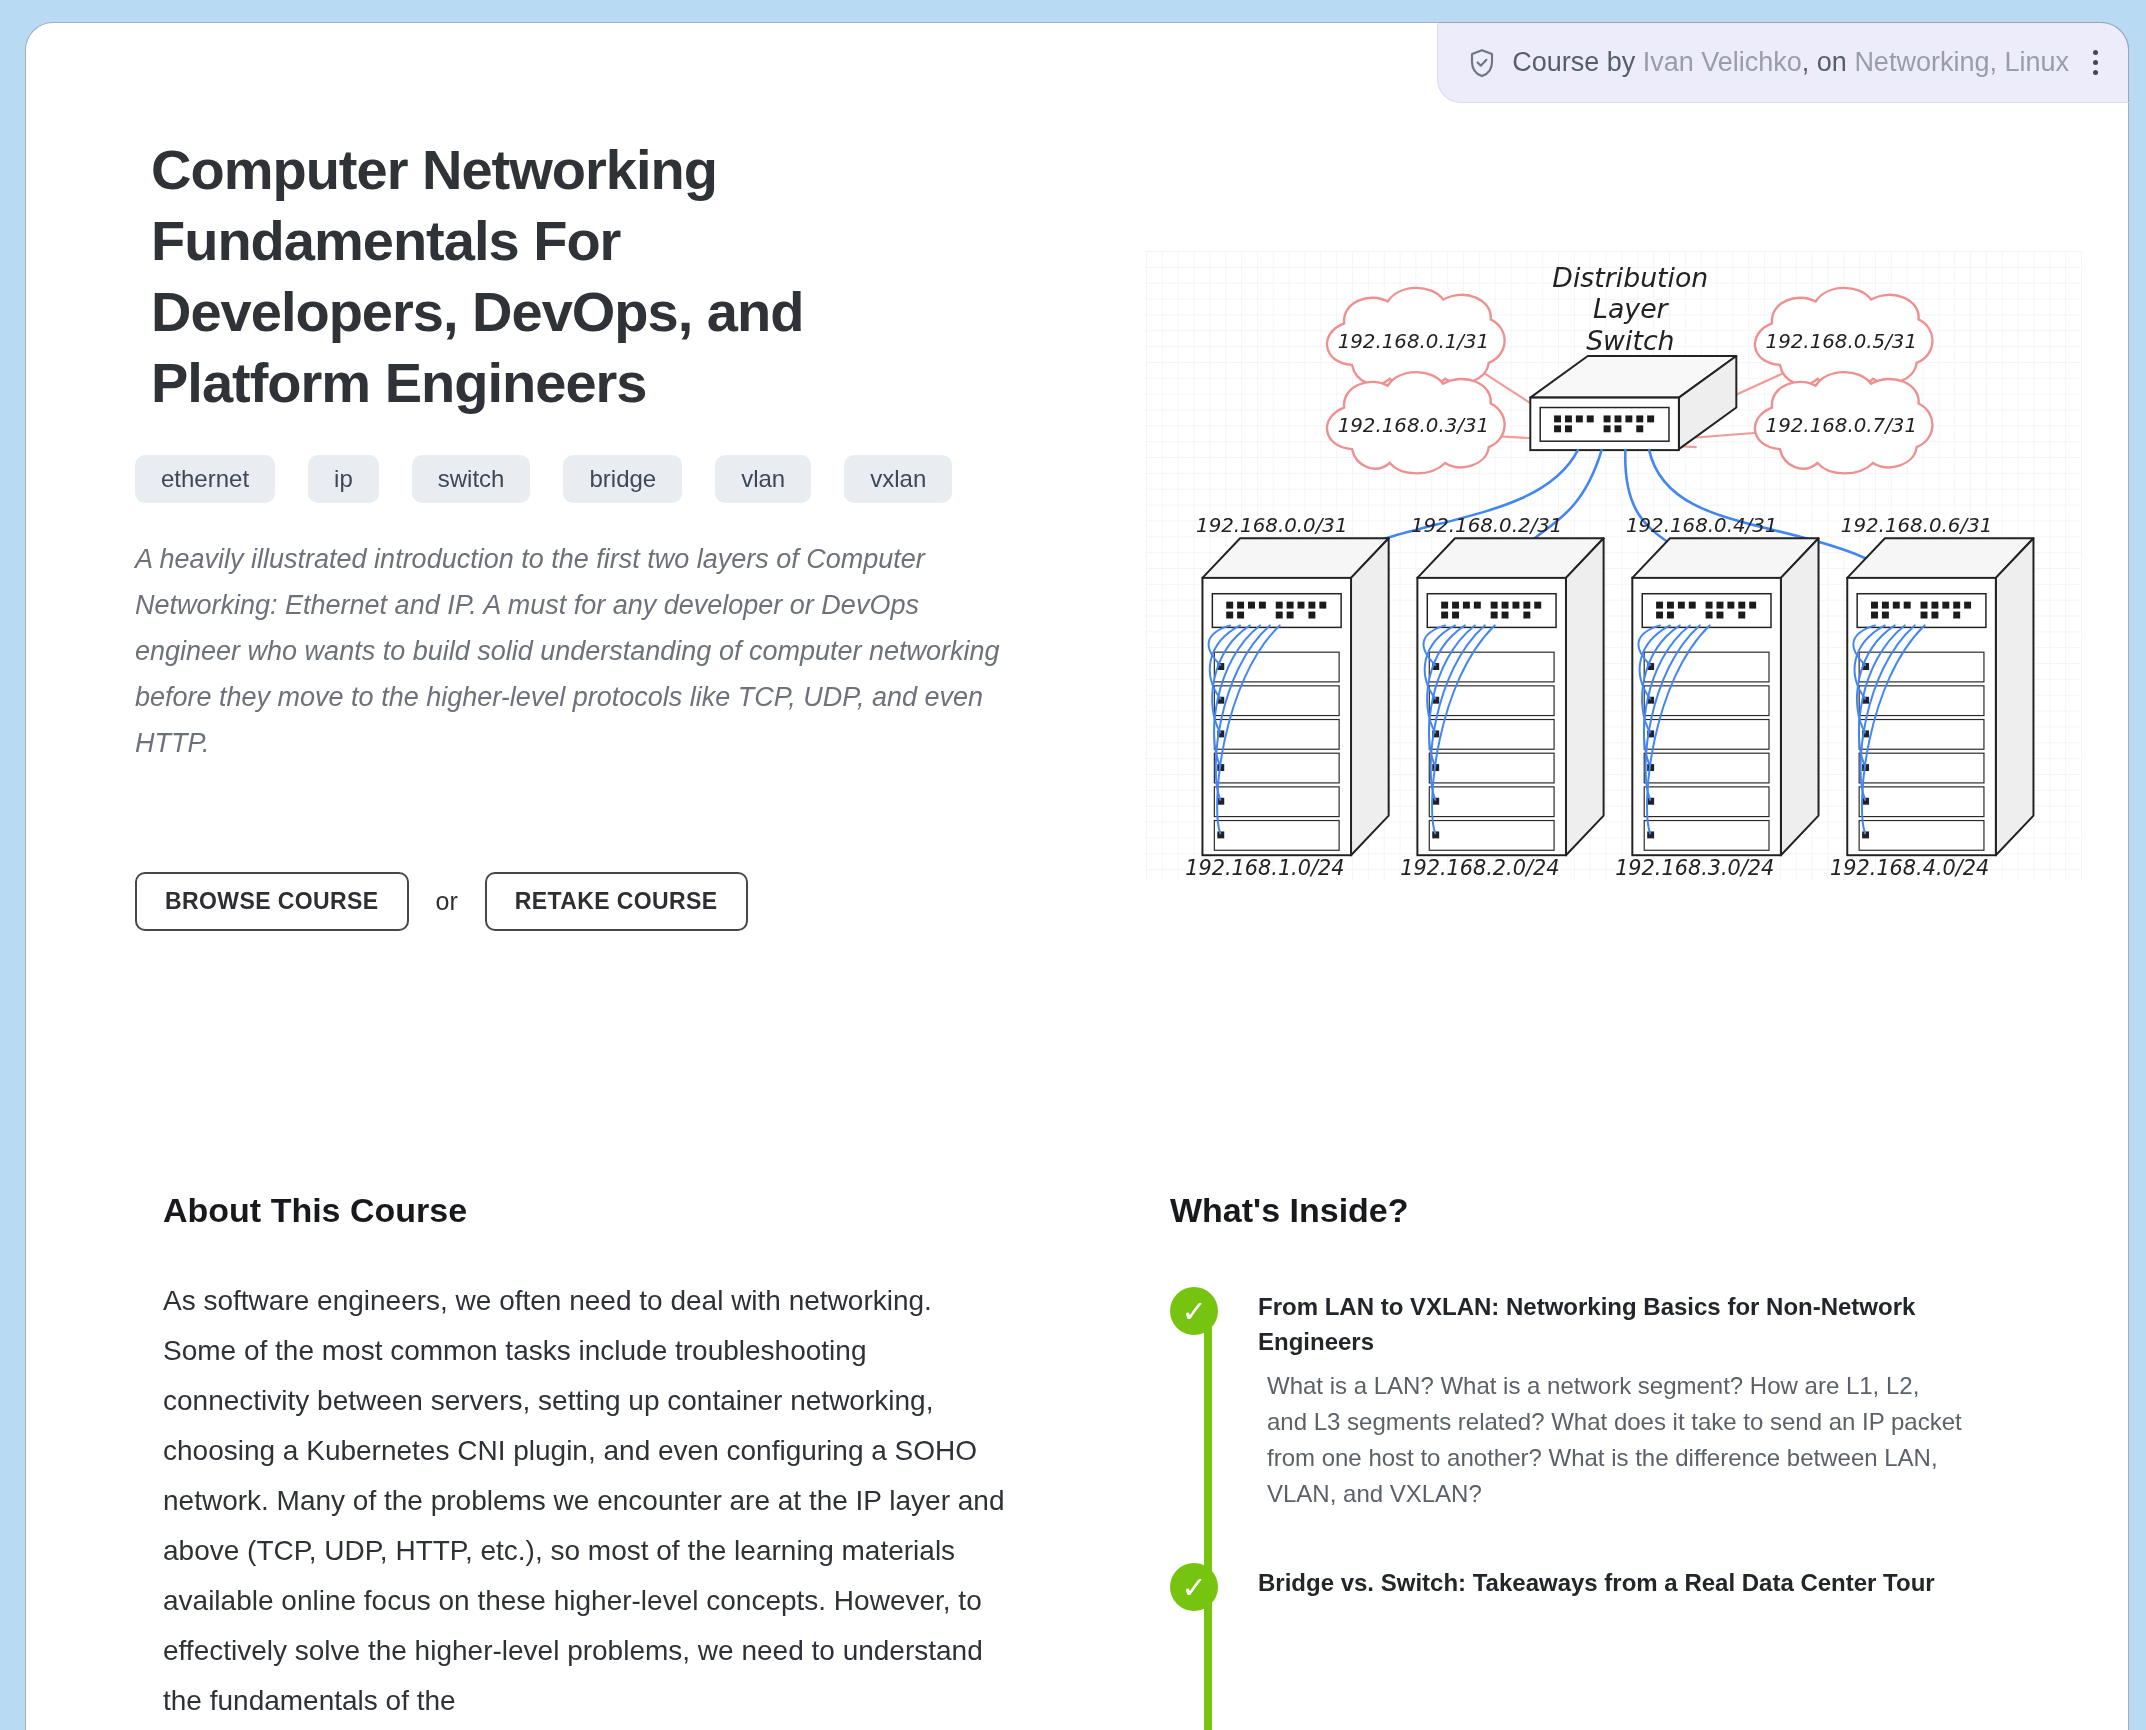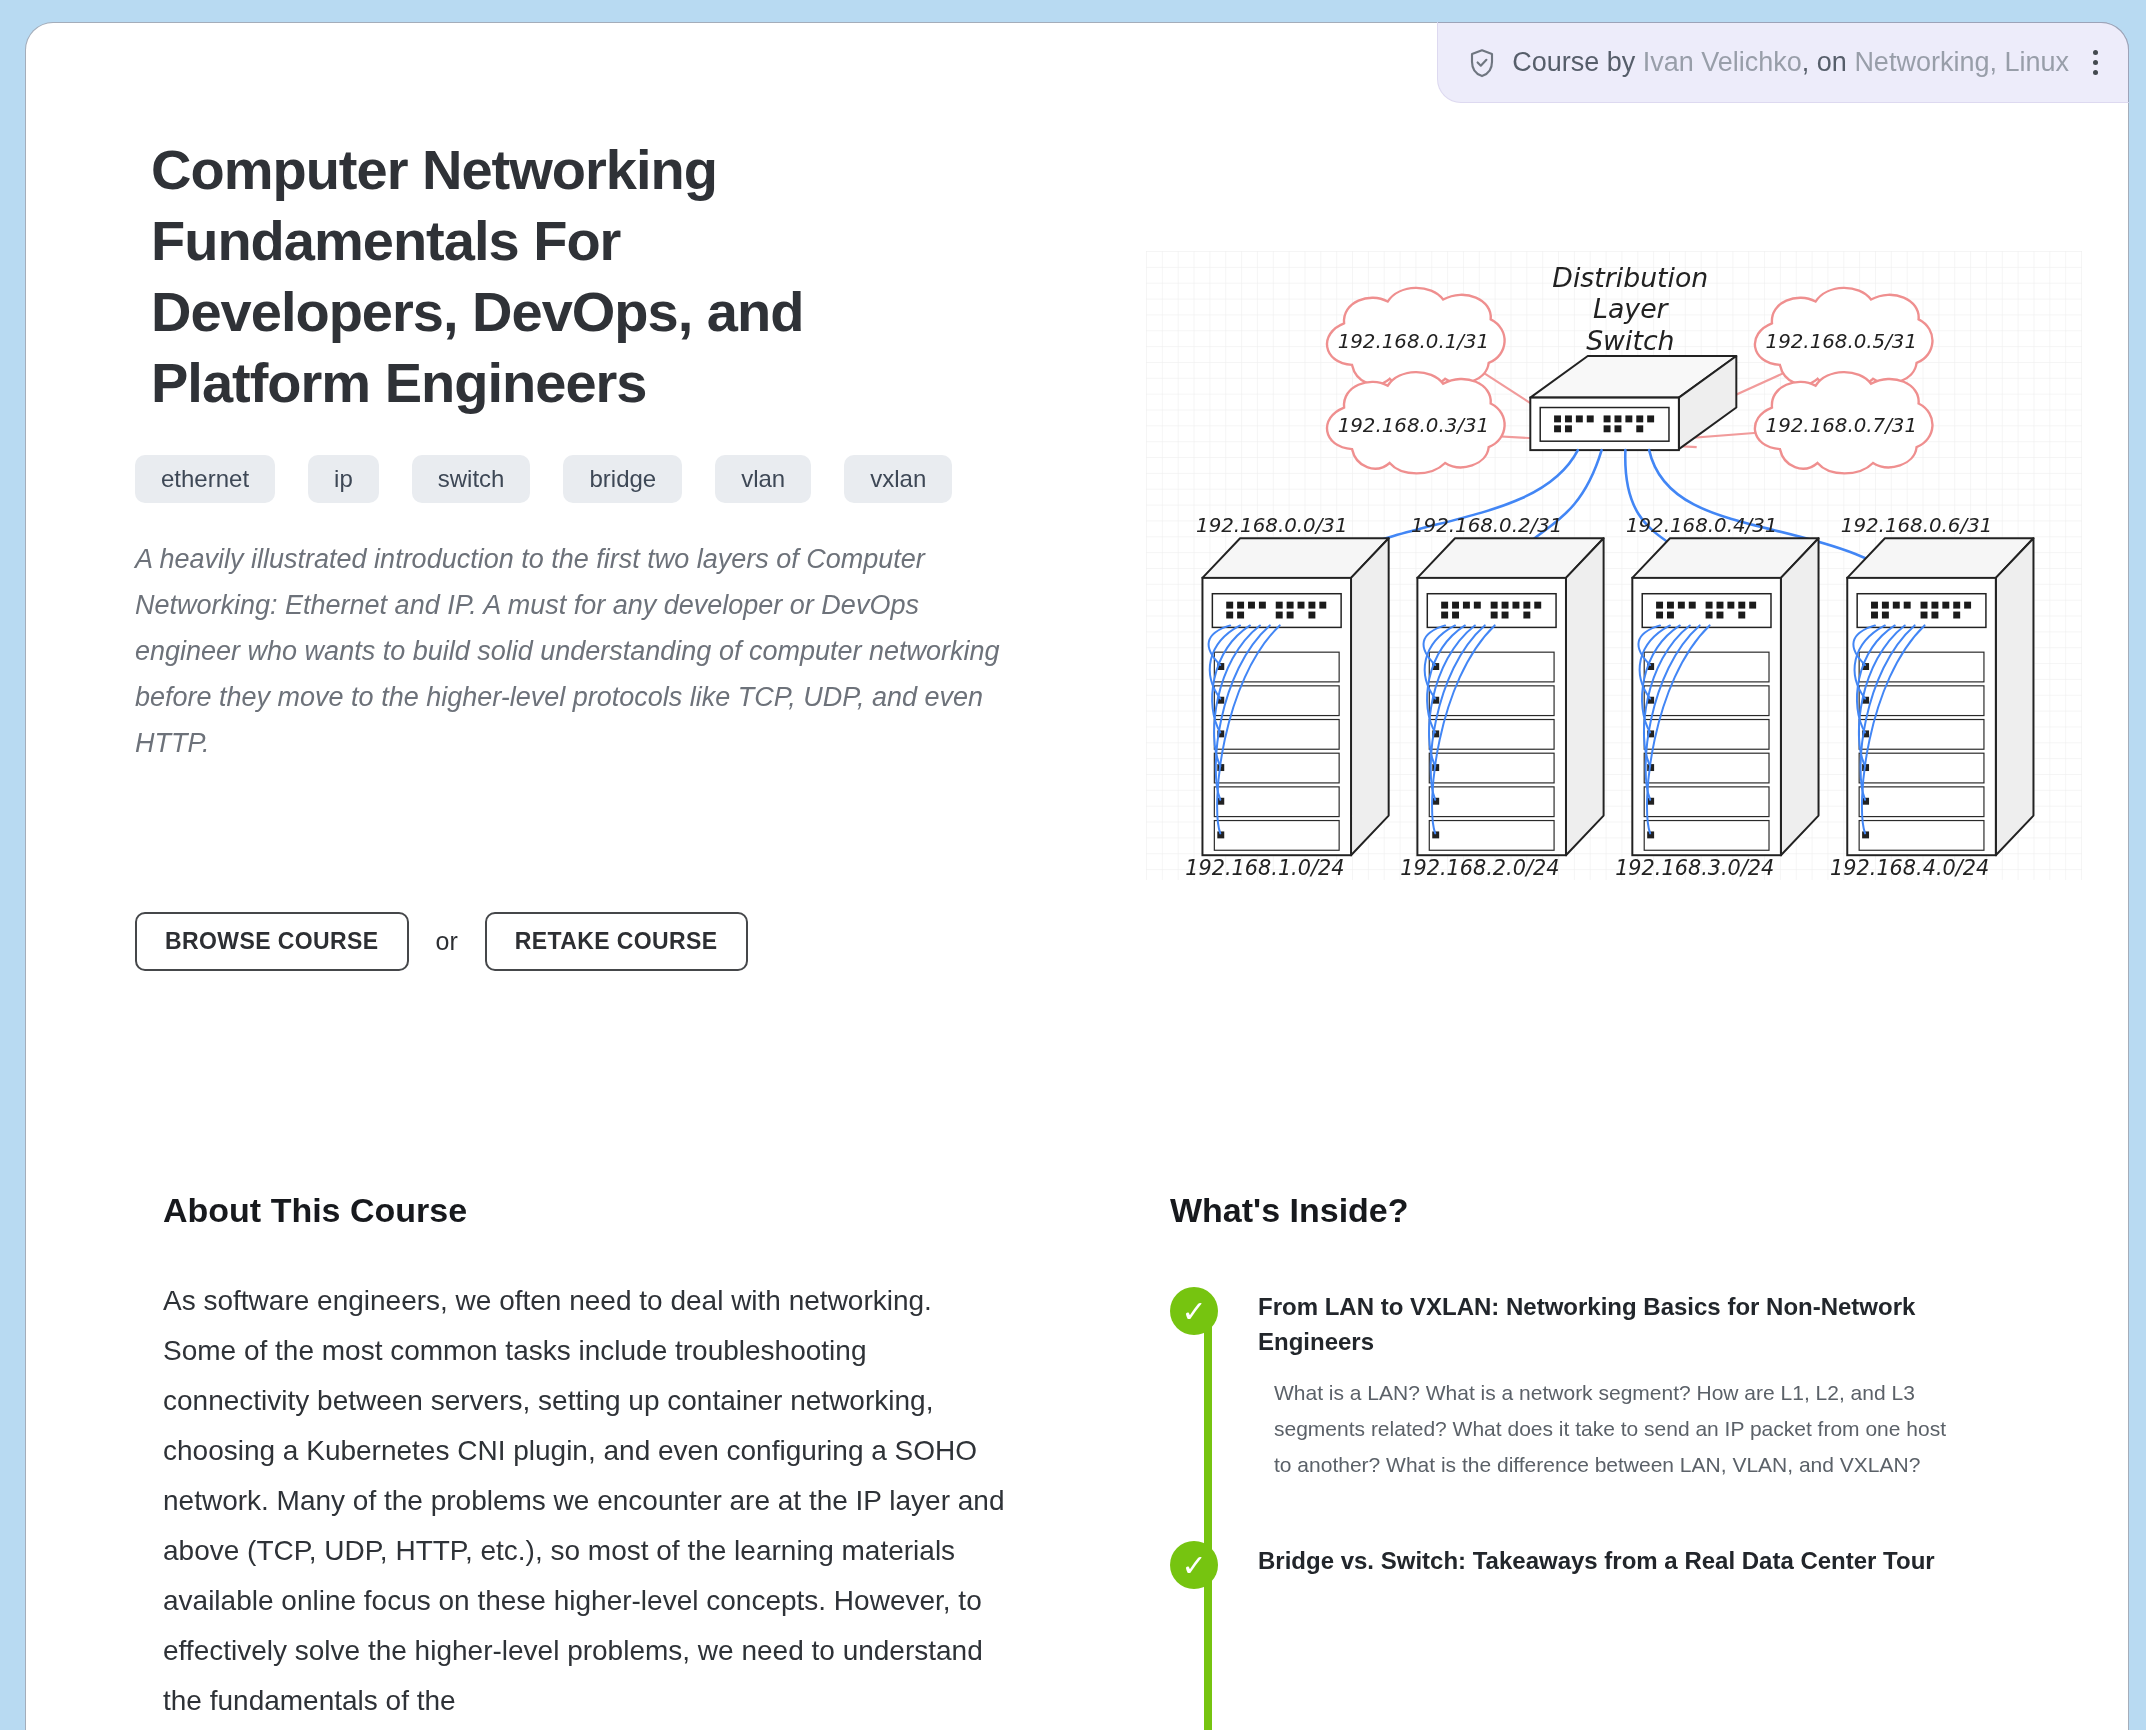--- a/index.html
+++ b/index.html
@@ -35,21 +35,21 @@
   }
   .tags{position:absolute;left:109px;top:432px;display:flex;gap:33px;}
   .tag{
     background:#e9ecf0;color:#3e4856;font-size:24px;
     padding:10px 26px;border-radius:10px;cursor:pointer;
   }
   .desc{
     position:absolute;left:109px;top:513px;width:871px;
     font-style:italic;font-size:27px;line-height:46px;color:#6d727a;margin:0;
   }
-  .actions{position:absolute;left:109px;top:889px;display:flex;align-items:center;}
+  .actions{position:absolute;left:109px;top:849px;display:flex;align-items:center;}
   .btn{
     background:#fff;border:2px solid #45474a;border-radius:10px;
     font-family:inherit;font-size:23px;font-weight:700;letter-spacing:0.4px;
     color:#2d2f33;padding:14px 28px;cursor:pointer;
   }
   .or{font-size:25px;color:#2d2f33;margin:0 27px;}
   
   .diagram{position:absolute;left:1120px;top:228px;width:936px;height:629px;}
   .hand{font-family:"DejaVu Sans","Liberation Sans",sans-serif;font-style:italic;fill:#222;}
   
@@ -60,21 +60,21 @@
   .timeline{position:relative;margin-top:57px;}
   .tline{position:absolute;left:34px;top:24px;width:8px;height:554px;background:#76c410;}
   .item{position:relative;display:flex;gap:40px;margin-bottom:42px;}
   .check{
     width:48px;height:48px;border-radius:50%;background:#76c410;flex-shrink:0;
     display:flex;align-items:center;justify-content:center;
     color:#fff;font-size:30px;font-weight:700;
   }
   .itxt{width:713px;padding-top:2px;}
   .ititle{font-size:24px;line-height:35px;font-weight:700;color:#22262b;margin:0;}
-  .ibody{font-size:21px;line-height:36px;color:#5b6168;margin:16px;}
+  .ibody{font-size:24px;line-height:36px;color:#5b6168;margin:9px;}
 </style>
 </head>
 <body>
 
 <div class="card">
 
   <div class="badge">
     <span>
       <svg width="32" height="32" viewBox="0 0 24 24" fill="none" stroke="#6f7680" stroke-width="1.6" stroke-linecap="round" stroke-linejoin="round">
         <path d="M12 2.5 L19.5 5.2 V11 C19.5 16.4 16.4 20.3 12 21.8 C7.6 20.3 4.5 16.4 4.5 11 V5.2 Z"></path>

